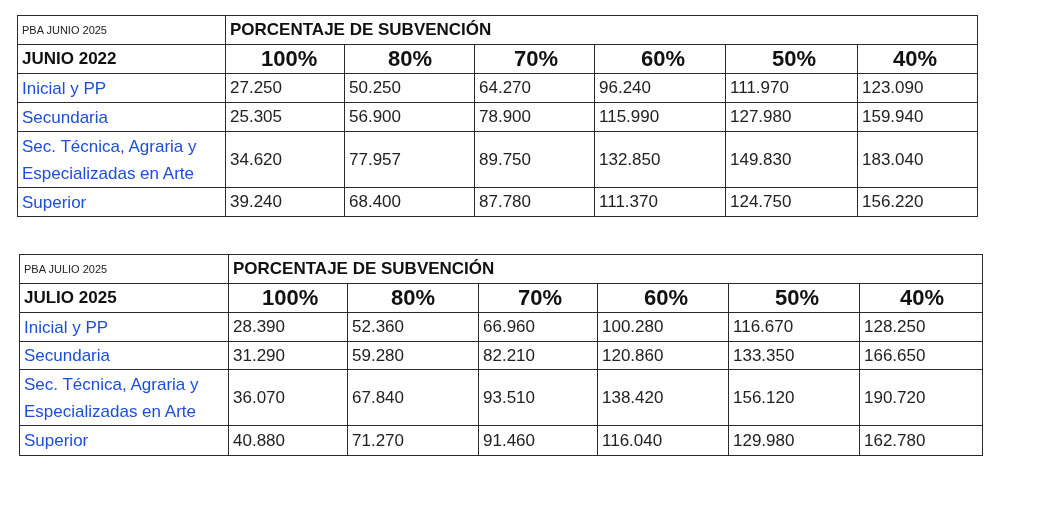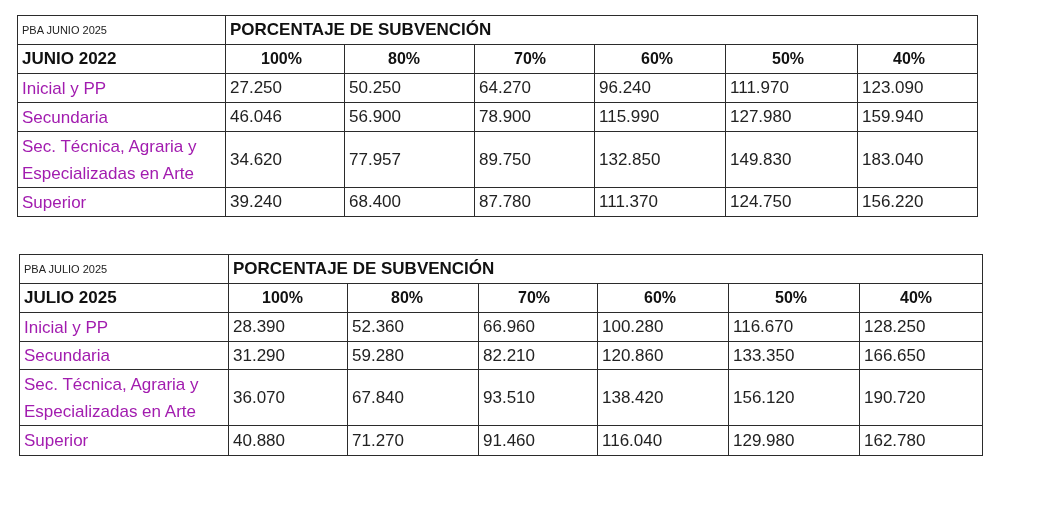--- a/index.html
+++ b/index.html
@@ -3,22 +3,22 @@
 <meta charset="utf-8">
 <style>
   html, body { margin: 0; padding: 0; background: #ffffff; }
   body { width: 1046px; height: 529px; position: relative; overflow: hidden;
          font-family: "Liberation Sans", "DejaVu Sans", sans-serif; color: #1a1a1a; }
   table.sub { position: absolute; border-collapse: collapse; table-layout: fixed; }
   table.sub td { border: 1.5px solid #2b2b2b; padding: 0 4px; white-space: nowrap; overflow: hidden; box-sizing: border-box; }
   td.pba { font-size: 11px; padding-left: 22px; color: #222; }
   td.pct-title { font-weight: bold; font-size: 17px; text-align: left; padding-left: 246px; color: #111; }
   td.month { font-weight: bold; font-size: 17px; color: #111; padding-left: 3px; }
-  td.colh { font-weight: bold; font-size: 16px; text-align: left; color: #111; }
-  td.cat { font-size: 17px; color: #a21caf; padding-left: 3px; line-height: 27px; margin-top: 36px; }
+  td.colh { font-weight: bold; font-size: 22px; text-align: left; color: #111; }
+  td.cat { font-size: 17px; color: #1d4ed8; padding-left: 3px; line-height: 27px; margin-top: 36px; }
   td.num { font-size: 17px; text-align: left; color: #222; padding-right: 2px; }
   #t1 { left: 17px; top: 15px; width: 960px; }
   #t2 { left: 19px; top: 254px; width: 963px; }
 </style>
 </head>
 <body>
 
 <table class="sub" id="t1">
   <colgroup>
     <col style="width:208px">
@@ -47,21 +47,21 @@
     <td class="cat">Inicial y PP</td>
     <td class="num">27.250</td>
     <td class="num">50.250</td>
     <td class="num">64.270</td>
     <td class="num">96.240</td>
     <td class="num">111.970</td>
     <td class="num">123.090</td>
   </tr>
   <tr style="height:29px">
     <td class="cat">Secundaria</td>
-    <td class="num">46.046</td>
+    <td class="num">25.305</td>
     <td class="num">56.900</td>
     <td class="num">78.900</td>
     <td class="num">115.990</td>
     <td class="num">127.980</td>
     <td class="num">159.940</td>
   </tr>
   <tr style="height:56px">
     <td class="cat">
       <div>Sec. Técnica, Agraria y</div>
       <div>Especializadas en Arte</div>

